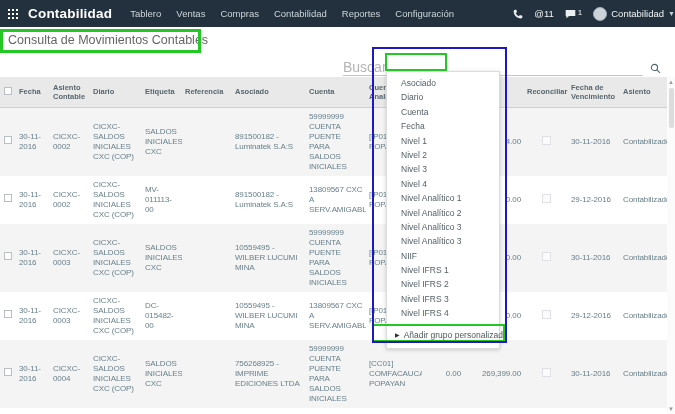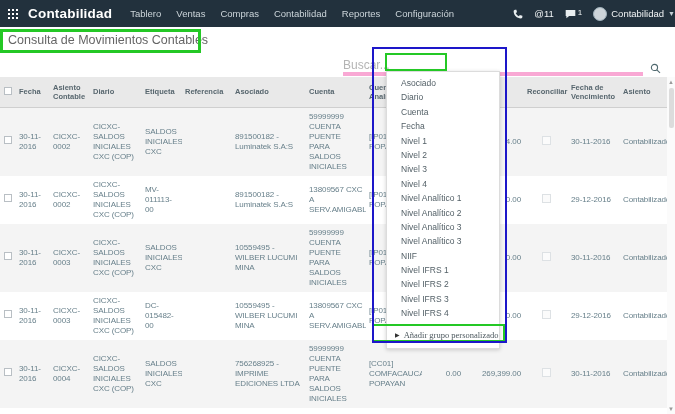--- a/index.html
+++ b/index.html
@@ -21,21 +21,21 @@
   .msg-wrap { display:flex; align-items:flex-start; gap:2px; }
   .msg-count { font-size:8px; position:relative; top:-1px; }
   .avatar { width:14px; height:14px; border-radius:50%; background:#cdd4d9; border:1px solid #9fb0ba; display:inline-block; }
   .user-menu { display:flex; align-items:center; gap:4px; cursor:pointer; }
   .caret { font-size:7px; color:#c3ced4; }
 
   
   .control-panel { position:absolute; top:27px; left:0; width:675px; height:50px; background:#fff; }
   .breadcrumb { position:absolute; left:8px; top:6px; font-size:12.5px; color:#656565; cursor:pointer; }
   .search-input { position:absolute; left:343px; top:31px; width:300px; height:18px; border:none;
-    border-bottom:4px solid #f9a8d4; font-size:12px; color:#555; outline:none;
+    border-bottom:1px solid #f9a8d4; font-size:14px; color:#555; outline:none;
     font-family:"Liberation Sans","DejaVu Sans",sans-serif; }
   .search-input::placeholder { color:#b4b4b4; }
   .search-icon { position:absolute; left:650px; top:33px; cursor:pointer; }
   .cp-btn { position:absolute; top:57px; height:16px; display:flex; align-items:center; gap:3px;
     font-size:8.5px; color:#555f63; cursor:pointer; white-space:nowrap; }
   .btn-filters { left:340px; }
   .btn-groupby { left:388px; }
   .btn-favorites { left:454px; }
   .cp-btn .caret { color:#7d8d93; font-size:7px; }
   .star { color:#78898f; font-size:9px; }
@@ -63,21 +63,21 @@
   .sb-up { top:2px; } .sb-down { bottom:2px; }
   .sb-thumb { position:absolute; top:11px; left:1.5px; width:5px; height:40px; background:#dcdcdc; border-radius:2px; }
 
   
   .dropdown { position:absolute; left:386px; top:71px; width:114px; background:#fff;
     border:1px solid #dcdcdc; box-shadow:0 1px 4px rgba(0,0,0,.18); z-index:3; padding:4px 0 6px; }
   .dd-item { height:14.4px; line-height:14.4px; padding-left:14px; font-size:8.5px; color:#525f66;
     cursor:pointer; white-space:nowrap; overflow:hidden; }
   .dd-divider { border-top:1px solid #e5e5e5; margin:3px 0; }
   .dd-footer { height:14px; line-height:14px; padding-left:8px; font-size:8.5px; color:#4c585e;
-    cursor:pointer; display:flex; align-items:center; gap:4px; white-space:nowrap;font-family:Liberation Serif, serif; }
+    cursor:pointer; display:flex; align-items:center; gap:4px; white-space:nowrap; }
   .dd-footer .tri { font-size:6px; color:#333; }
 
   
   .ann { position:absolute; pointer-events:none; background:transparent; }
   .ann-green { border:2px solid #24c825; z-index:5; }
   .ann-blue  { border:2px solid #1d17c9; z-index:6; }
   .box-breadcrumb { left:0; top:29px; width:201px; height:24px; border-width:3px; }
   .box-groupby { left:385px; top:53px; width:62px; height:18px; }
   .box-addcustom { left:372px; top:324px; width:133px; height:18px; }
   .box-dropdown { left:372px; top:47px; width:135px; height:296px; }

